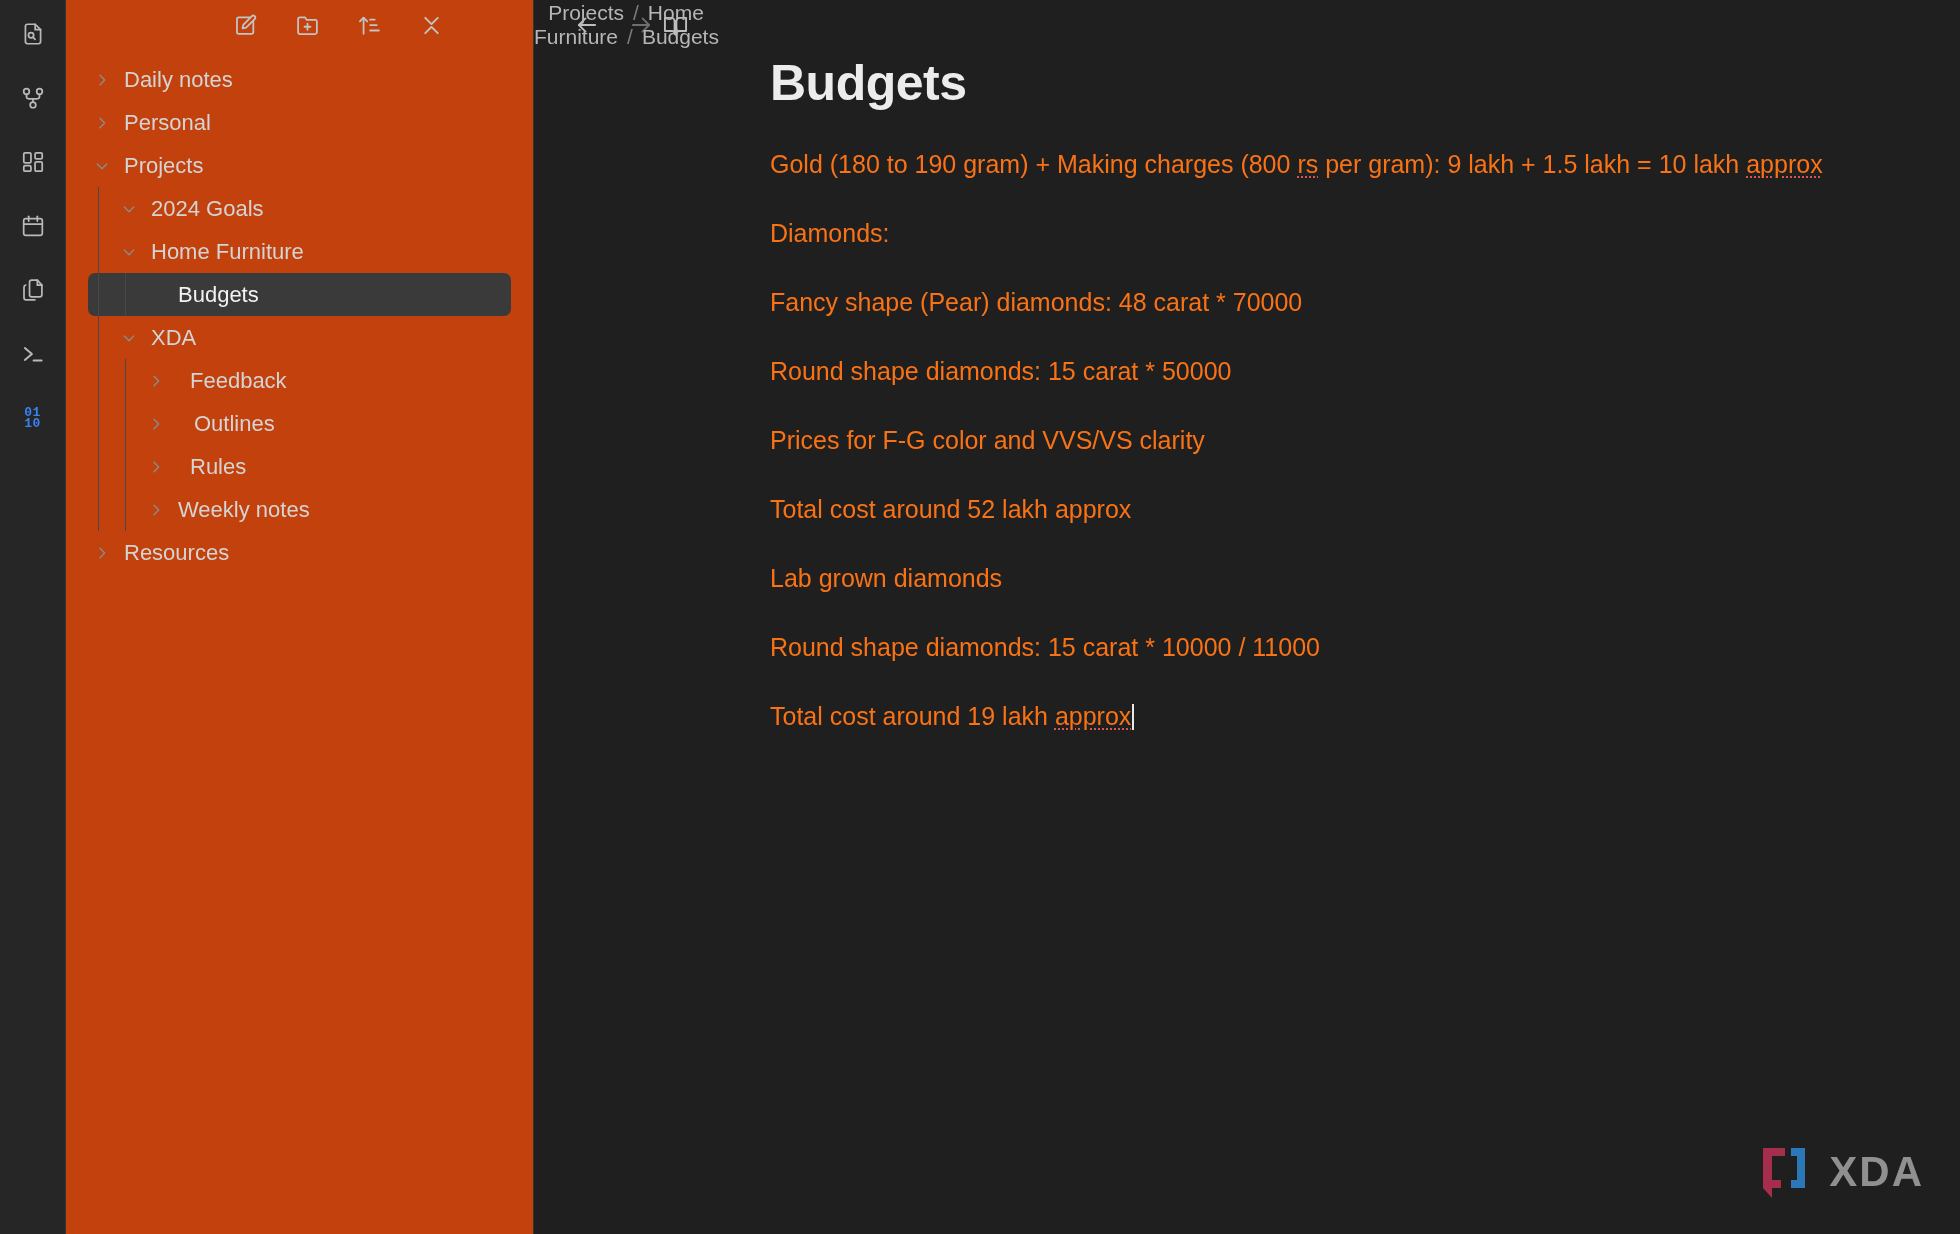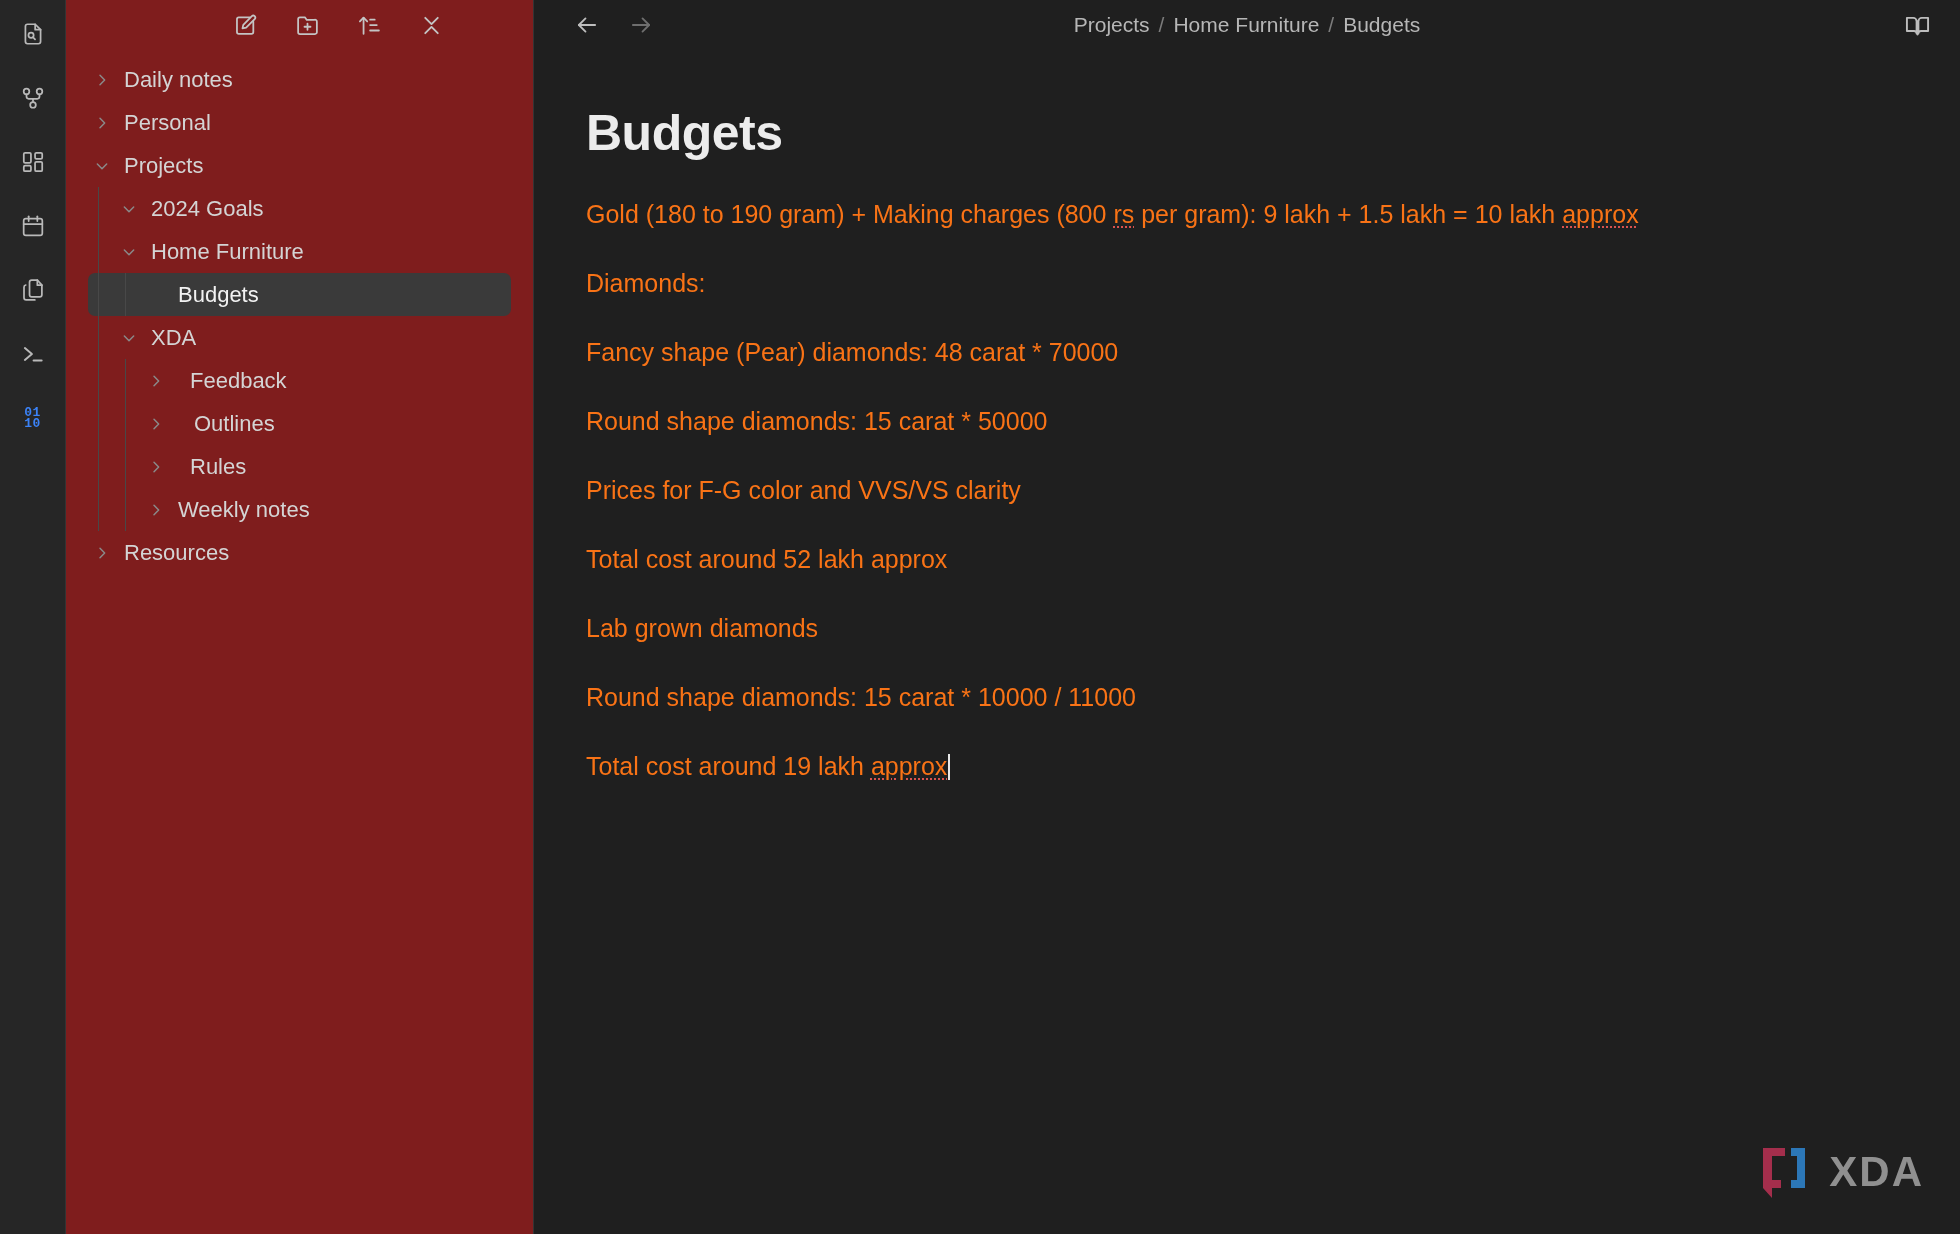--- a/index.html
+++ b/index.html
@@ -54,21 +54,21 @@
     color: #3b82f6;
     text-align: center;
     font-weight: 600;
   }
 
   
   .sidebar {
     width: 468px;
     flex: 0 0 468px;
     height: 100%;
-    background: #7f1d1d;
+    background: #c2410c;
     border-right: 1px solid #343434;
     display: flex;
     flex-direction: column;
   }
 
   .sidebar-toolbar {
     height: 50px;
     display: flex;
     align-items: center;
     justify-content: flex-end;
@@ -139,21 +139,21 @@
     width: 1px;
     background: #484848;
   }
 
   
   .main {
     flex: 1 1 auto;
     height: 100%;
     background: #1f1f1f;
     display: flex;
-    flex-direction: column;
+    flex-direction: row;
     position: relative;
   }
 
   .topbar {
     height: 50px;
     flex: 0 0 50px;
     display: flex;
     align-items: center;
     padding: 0 26px 0 36px;
     position: relative;

